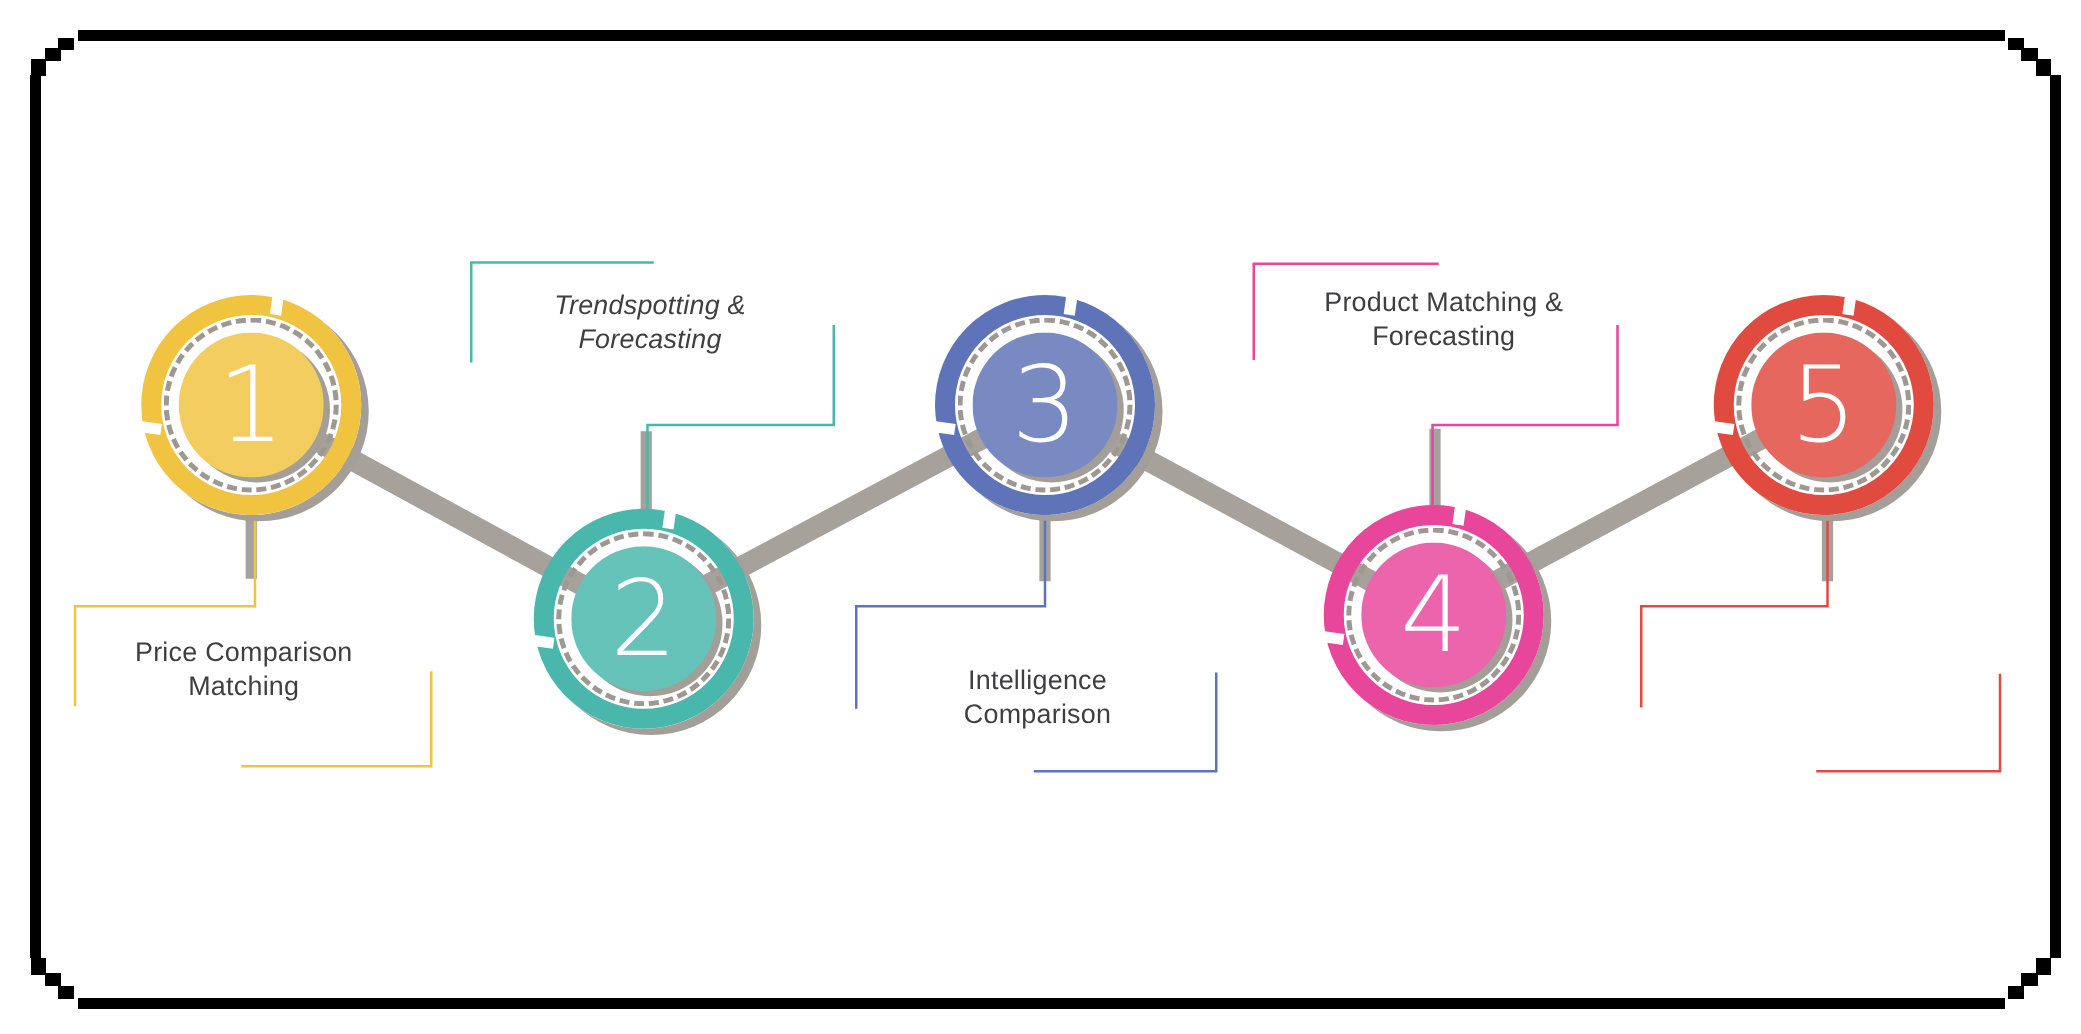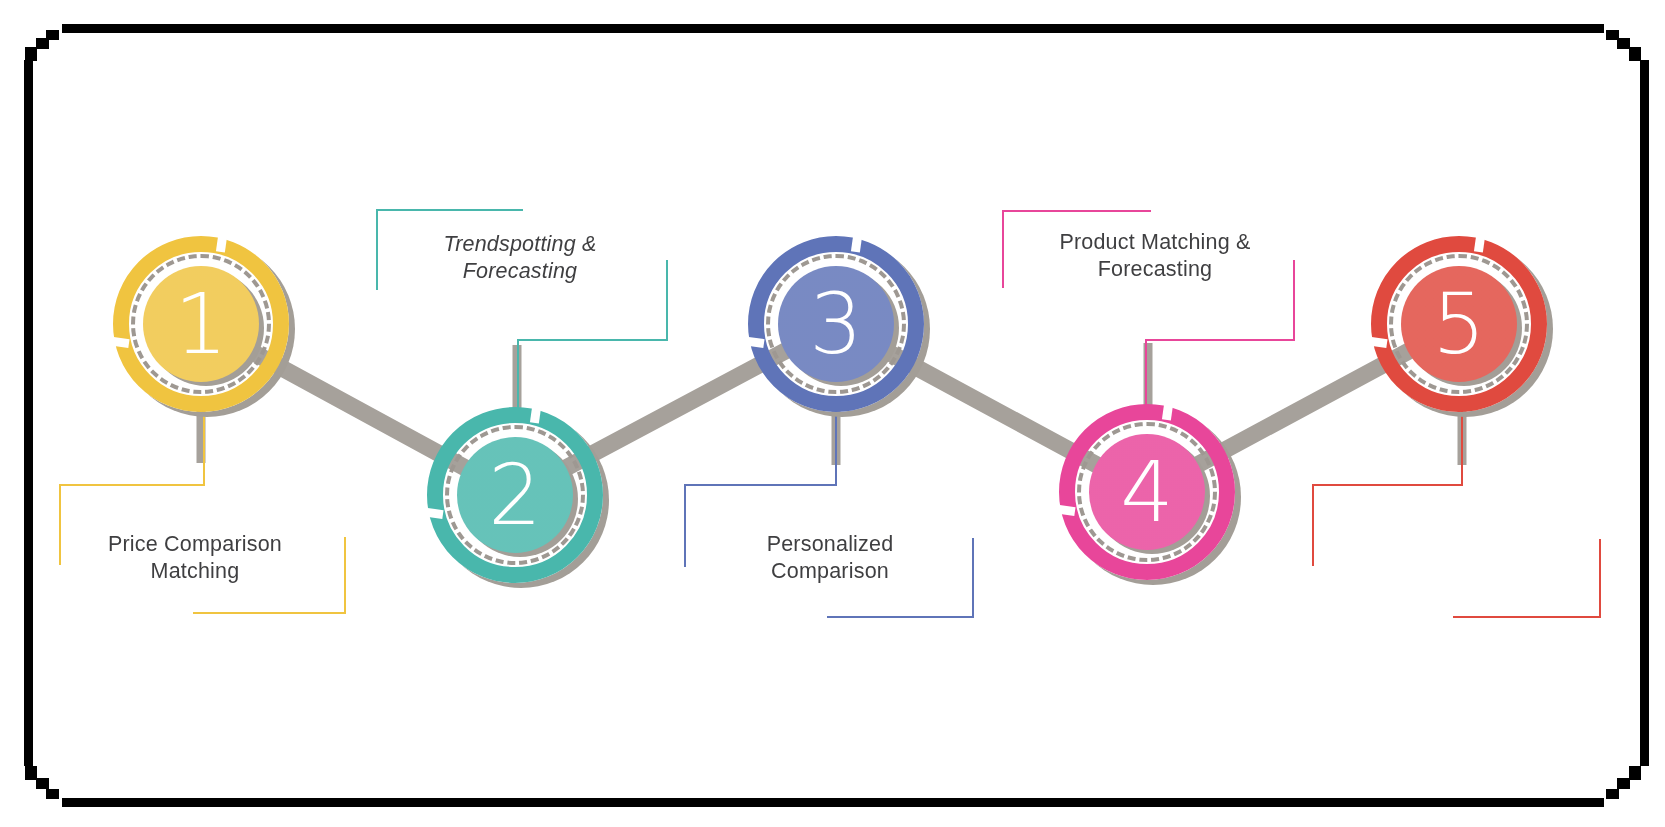--- a/index.html
+++ b/index.html
@@ -121,30 +121,30 @@
   <div class="step-circle s5" style="left:1371px;top:236px;">
     <div class="ring"></div>
     <div class="dashring"></div>
     <div class="notch notch-top"></div>
     <div class="notch notch-left"></div>
     <div class="disc">
       <span class="num">5</span>
     </div>
   </div>
 
-  <div class="label" style="left:195px;top:531px;">
+  <div class="label" style="left:195px;top:509px;">
     <span>Price Comparison</span>
     <span>Matching</span>
   </div>
   <div class="label" style="left:520px;top:231px;font-style:italic;">
     <span>Trendspotting &amp;</span>
     <span>Forecasting</span>
   </div>
   <div class="label" style="left:830px;top:531px;">
-    <span>Personalized</span>
+    <span>Intelligence</span>
     <span>Comparison</span>
   </div>
   <div class="label" style="left:1155px;top:229px;">
     <span>Product Matching &amp;</span>
     <span>Forecasting</span>
   </div>
 
   <svg width="1665" height="827" viewBox="0 0 1665 827">
     <g fill="#000000" shape-rendering="crispEdges">
       <rect x="62" y="24" width="1542" height="9"></rect>

